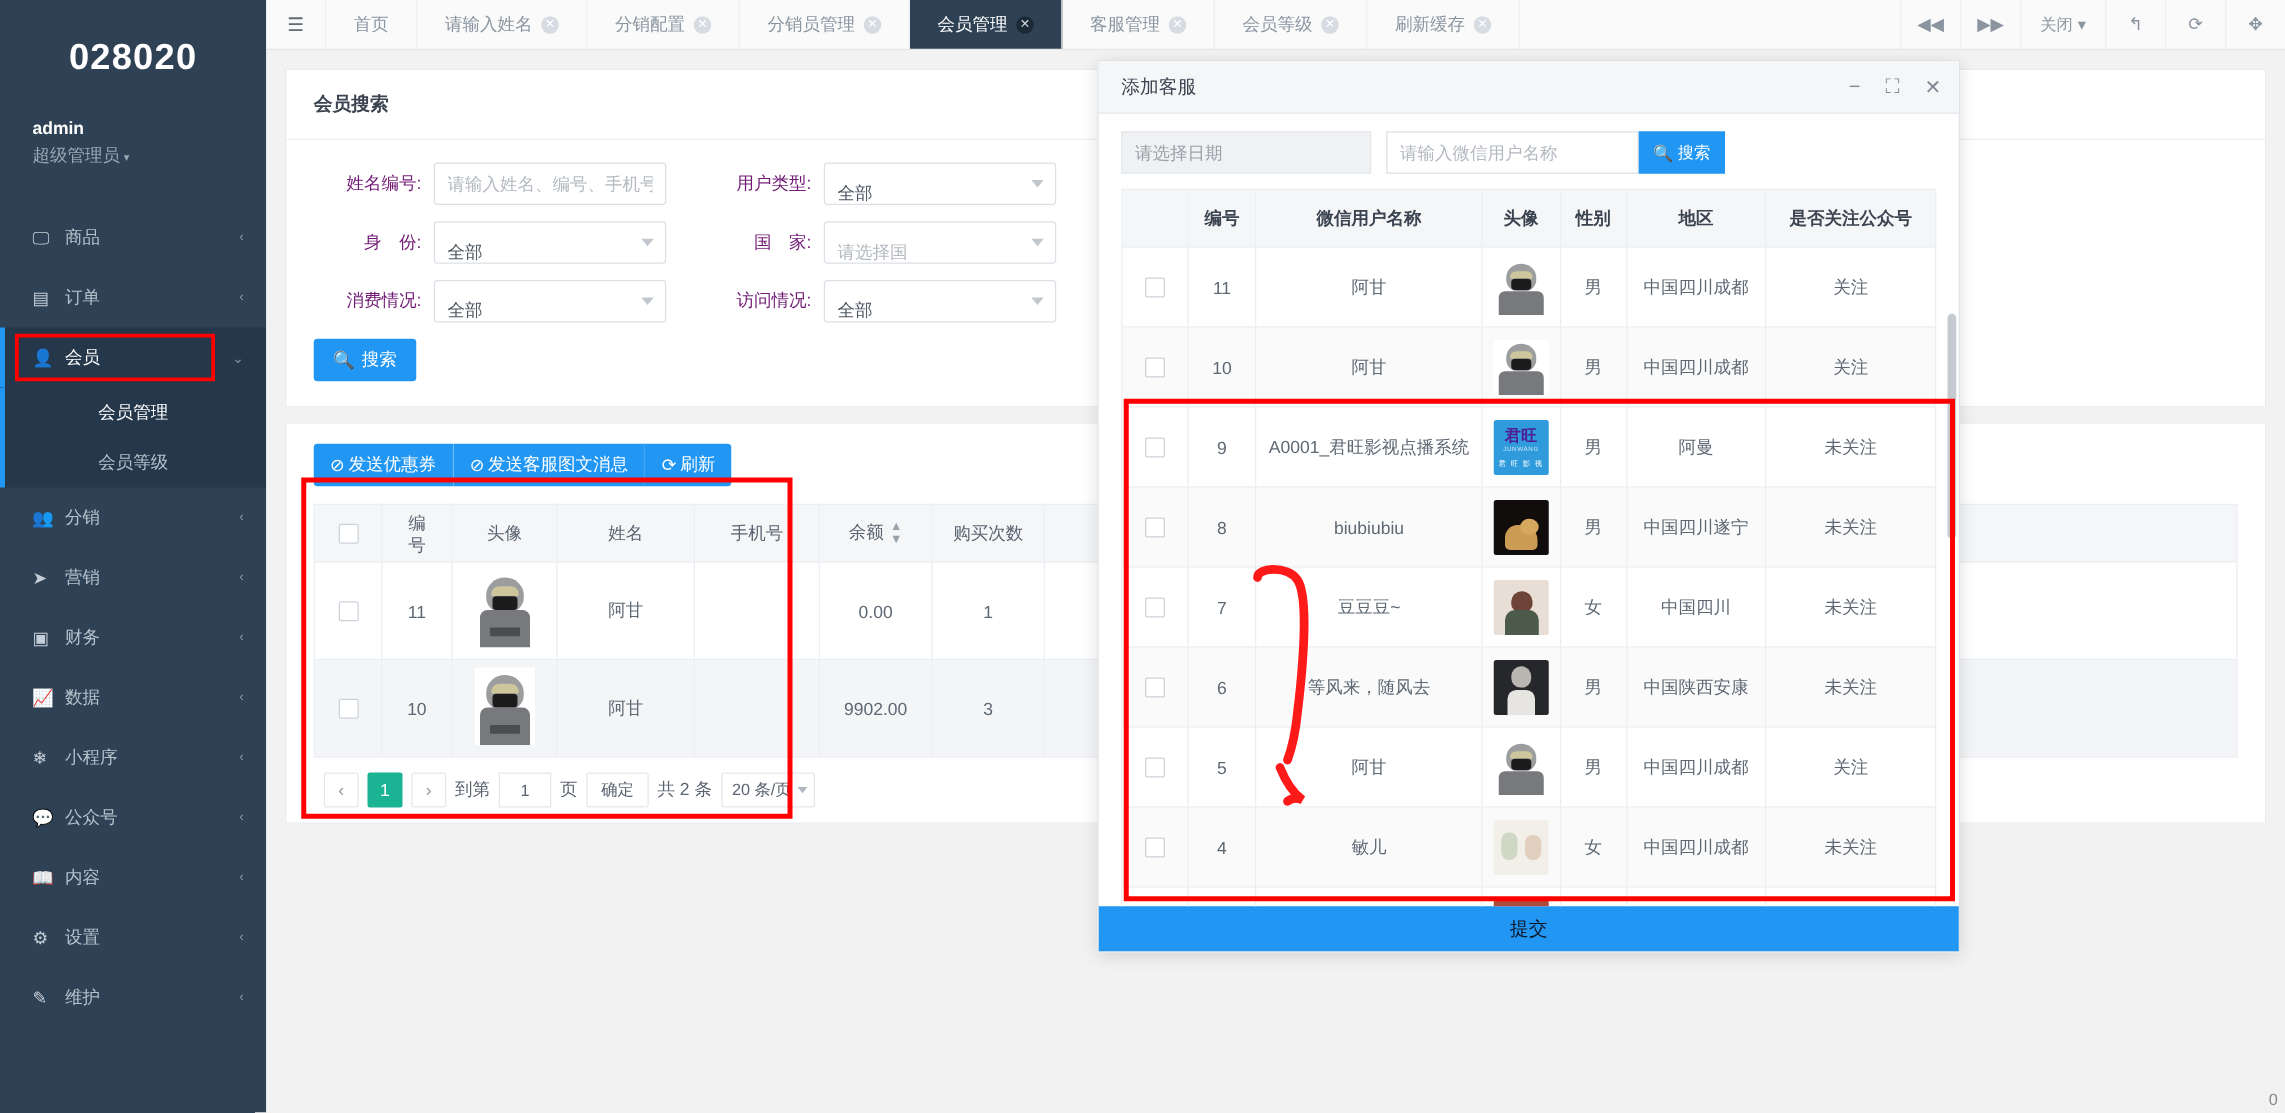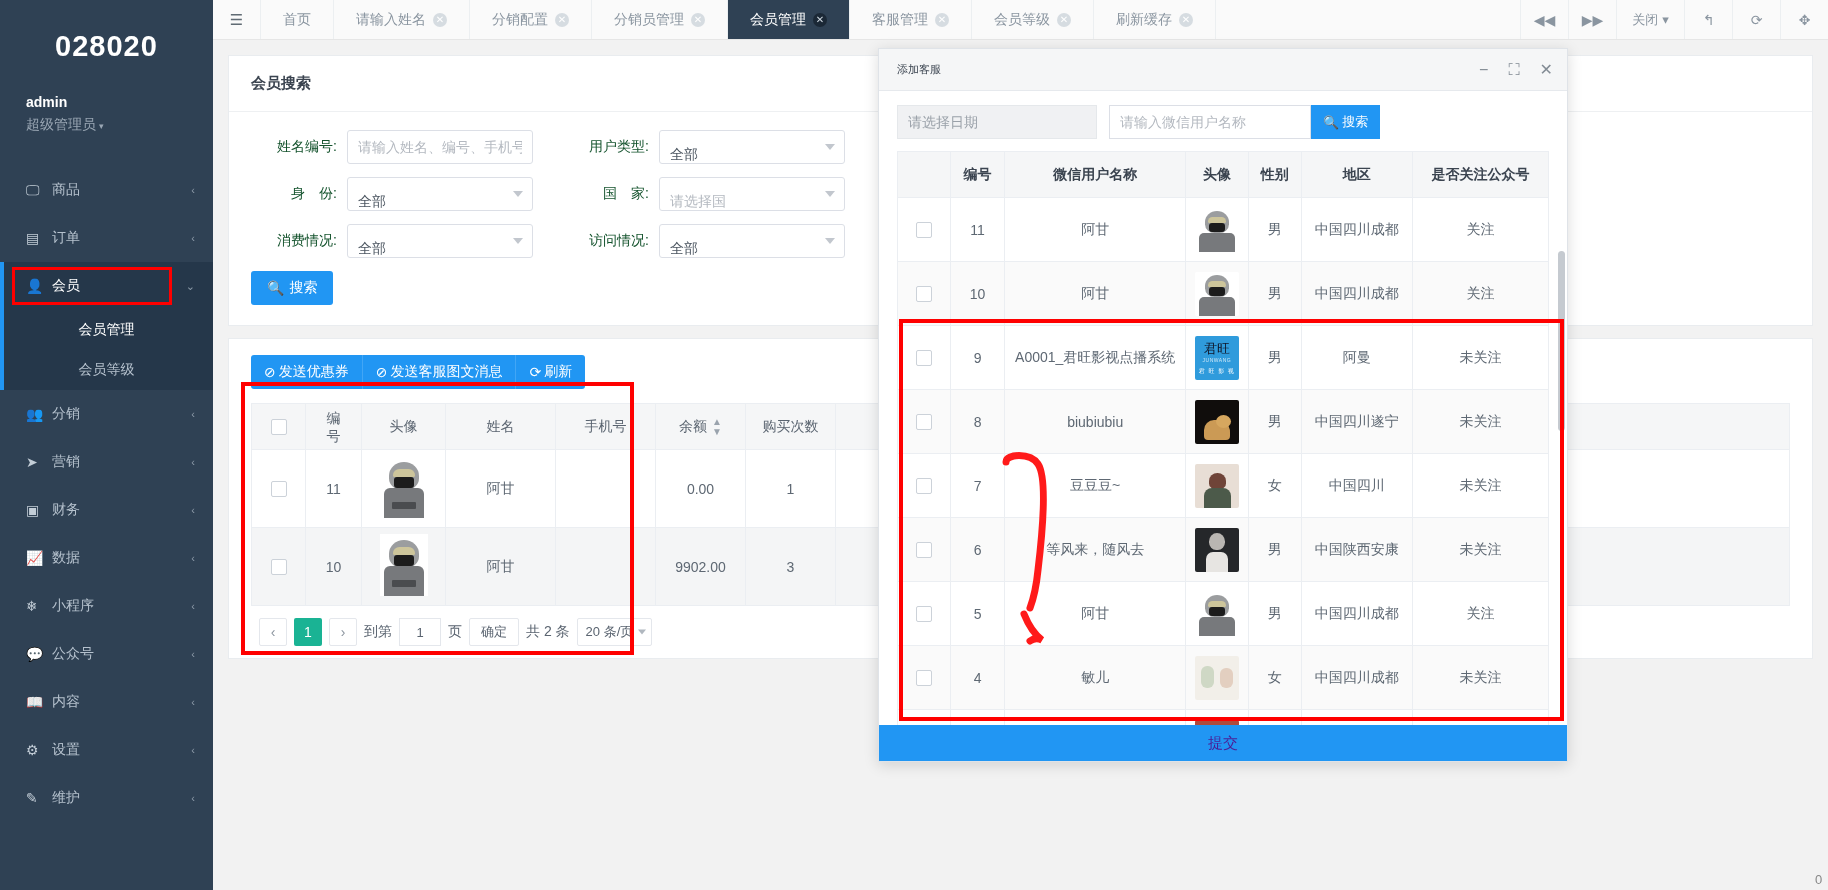--- a/index.html
+++ b/index.html
@@ -88,21 +88,21 @@
   }
   .card { background: #fff; border: 1px solid #e9ecef; }
   .card-head {
     height: 56px; display: flex; align-items: center; padding: 0 22px;
     border-bottom: 1px solid #eef0f2; font-weight: bold; color: #3b4450; font-size: 15px;
   }
   .card-body { padding: 18px 22px 20px; }
   .frow { display: flex; align-items: center; margin-bottom: 13px; }
   .fgrp { display: flex; align-items: center; }
   .flbl {
-    width: 86px; text-align: right; color: #14532d; font-size: 14px;
+    width: 86px; text-align: right; color: #701a75; font-size: 14px;
     margin-right: 10px; white-space: nowrap;
   }
   .finput {
     width: 186px; height: 34px; border: 1px solid #dcdfe6; border-radius: 3px;
     padding: 0 10px; font-size: 14px; color: #333; background: #fff; outline: none;
     font-family: inherit;
   }
   .finput::placeholder { color: #b4b9c0; }
   .fsel {
     width: 186px; height: 34px; border: 1px solid #dcdfe6; border-radius: 3px;
@@ -217,21 +217,21 @@
   
   .dialog {
     position: absolute; left: 878px; top: 48px; width: 690px; height: 714px;
     background: #fff; border: 1px solid #dfe3e8; box-shadow: 0 3px 14px rgba(0,0,0,.14);
     z-index: 100; display: flex; flex-direction: column;
   }
   .dlg-head {
     height: 42px; background: #f5f6f7; border-bottom: 1px solid #e6e9ed;
     display: flex; align-items: center; padding: 0 14px 0 18px;
   }
-  .dlg-title { flex: 1; font-size: 11px; color: #3b4450; }
+  .dlg-title { flex: 1; font-size: 15px; color: #3b4450; }
   .dlg-ctrl { display: flex; align-items: center; gap: 20px; color: #828b94; font-size: 16px; cursor: pointer; }
   .dlg-body { flex: 1; overflow: hidden; padding: 14px 18px 0; position: relative; }
   .dlg-search { display: flex; align-items: stretch; margin-bottom: 12px; }
   .d-date {
     width: 200px; height: 34px; background: #f0f1f3; border: 1px solid #e5e8eb;
     color: #9aa1a9; font-size: 14px; padding: 0 10px; outline: none; font-family: inherit;
   }
   .d-date::placeholder { color: #9aa1a9; }
   .d-name {
     width: 202px; height: 34px; border: 1px solid #dcdfe6; margin-left: 12px;
@@ -252,22 +252,22 @@
     border: 1px solid #ebeef2; color: #5e6873; font-size: 14px; height: 64px;
     text-align: center; padding: 4px;
   }
   table.dgrid tr.alt td { background: #fafafa; }
   .av {
     width: 44px; height: 44px; display: inline-block; vertical-align: middle;
     background: #ddd; border-radius: 2px; position: relative; overflow: hidden;
   }
   .av.logo-jw { background: #2f9bdc; }
   .av.logo-jw .t1 {
-    position: absolute; left: 0; right: 0; top: 6px; color: #0f172a; font-size: 13px;
-    font-weight: normal; text-align: center; line-height: 1;
+    position: absolute; left: 0; right: 0; top: 6px; color: #4c1d95; font-size: 13px;
+    font-weight: bold; text-align: center; line-height: 1;
   }
   .av.logo-jw .t2 {
     position: absolute; left: 0; right: 0; top: 21px; color: #cfe8f8; font-size: 5px;
     text-align: center; letter-spacing: .5px;
   }
   .av.logo-jw .t3 {
     position: absolute; left: 0; right: 0; bottom: 4px; color: #fff; font-size: 6px;
     text-align: center; letter-spacing: 1px;
   }
   .av.cat { background: #100d0c; }
@@ -318,21 +318,21 @@
   }
   .av.hood2 .mk2 {
     position: absolute; left: 14px; top: 15px; width: 16px; height: 9px;
     background: #1c1c1c; border-radius: 3px;
   }
   .av.hood2 .bd2 {
     position: absolute; left: 4px; top: 25px; width: 36px; height: 19px;
     background: #77797c; border-radius: 5px 5px 0 0;
   }
   .dlg-foot {
-    height: 36px; background: #2196f3; color: #4c1d95; display: flex;
+    height: 36px; background: #2196f3; color: #0f172a; display: flex;
     align-items: center; justify-content: center; font-size: 15px; cursor: pointer;
   }
   .dlg-scroll {
     position: absolute; right: 2px; top: 160px; width: 7px; height: 180px;
     background: #c5cad0; border-radius: 4px;
   }
   .right-edge-num {
     position: absolute; font-size: 13px; color: #5e6873;
   }
 </style>

